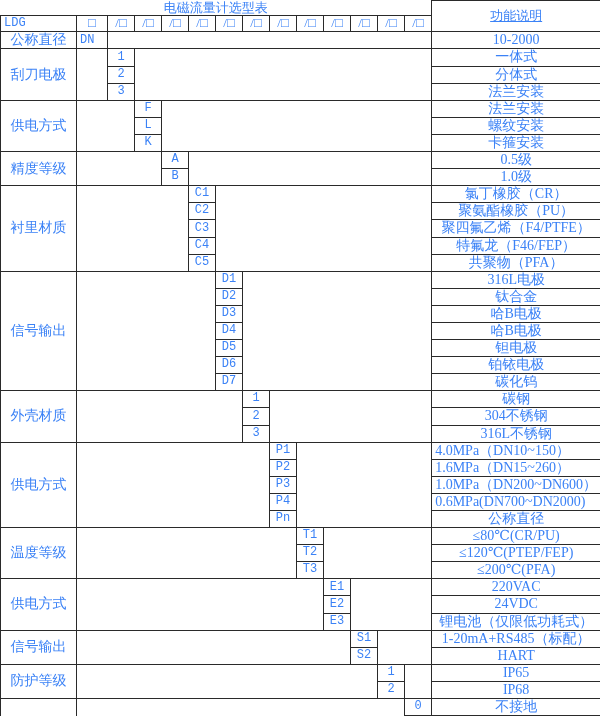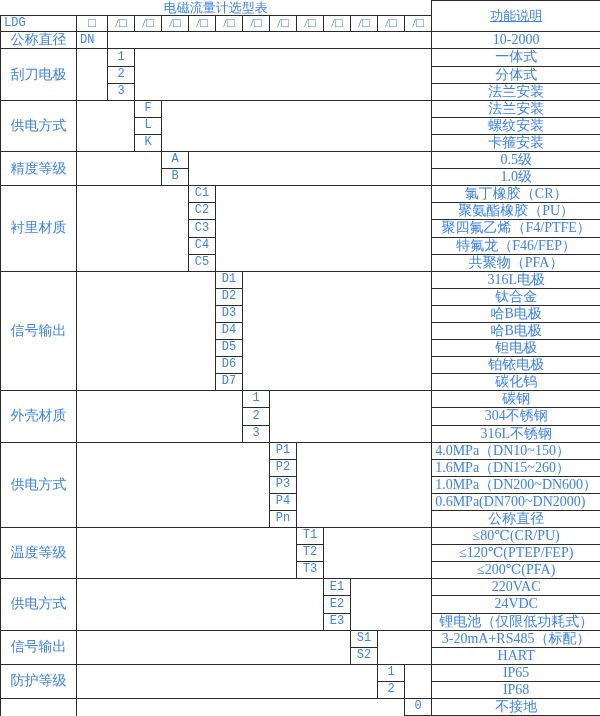--- a/index.html
+++ b/index.html
@@ -228,21 +228,21 @@
         </tr>
         <tr>
           <td class="code">E3</td>
           <td class="desc">锂电池（仅限低功耗式）</td>
         </tr>
         <tr>
           <th class="label" rowspan="2">信号输出</th>
           <td class="filler" colspan="10" rowspan="2"></td>
           <td class="code">S1</td>
           <td class="filler" colspan="2" rowspan="2"></td>
-          <td class="desc">3-20mA+RS485（标配）</td>
+          <td class="desc">1-20mA+RS485（标配）</td>
         </tr>
         <tr>
           <td class="code">S2</td>
           <td class="desc">HART</td>
         </tr>
         <tr>
           <th class="label" rowspan="2">防护等级</th>
           <td class="filler" colspan="11" rowspan="2"></td>
           <td class="code">1</td>
           <td class="filler" colspan="1" rowspan="2"></td>

